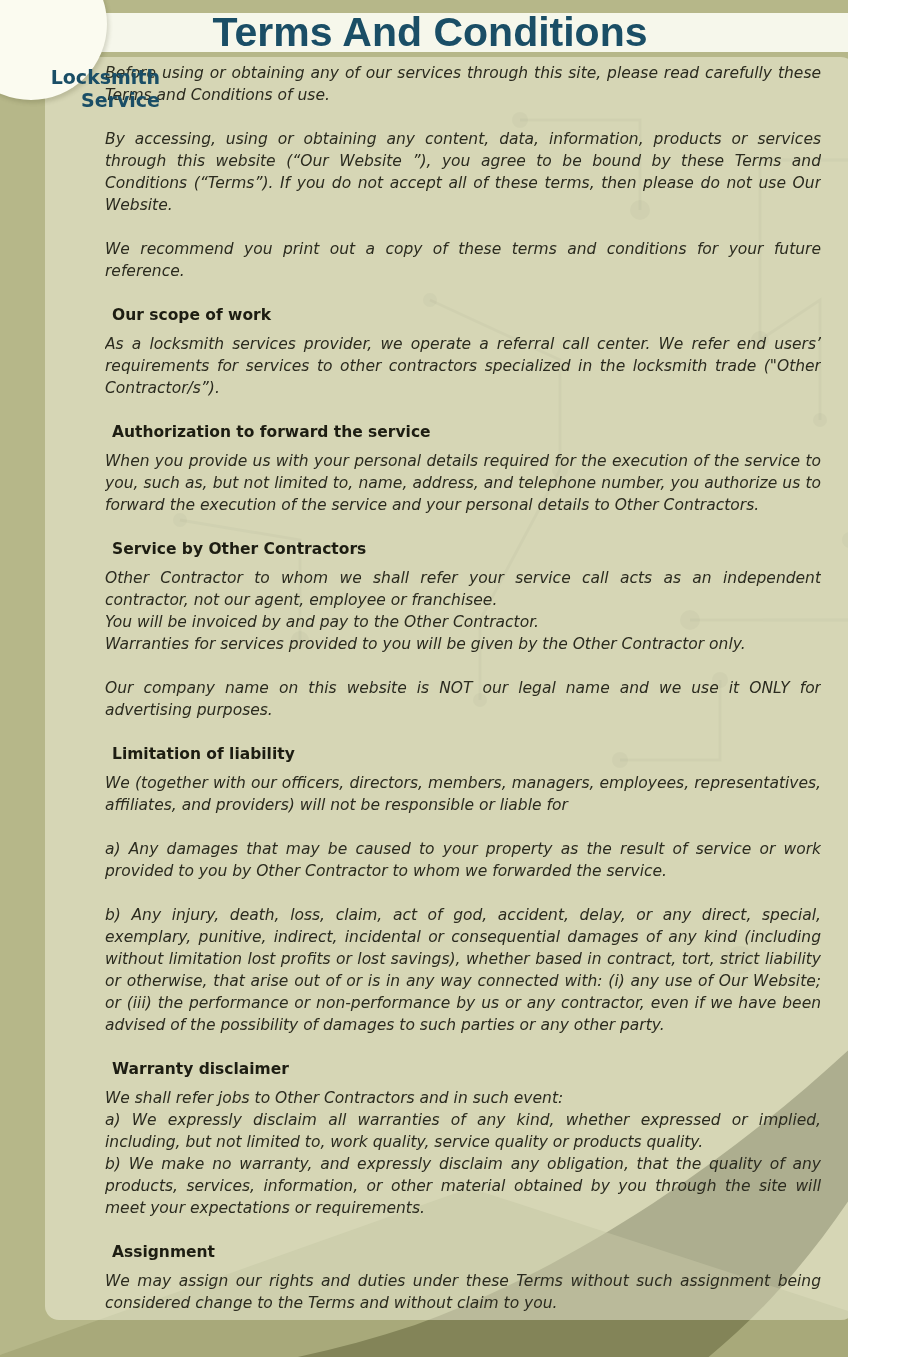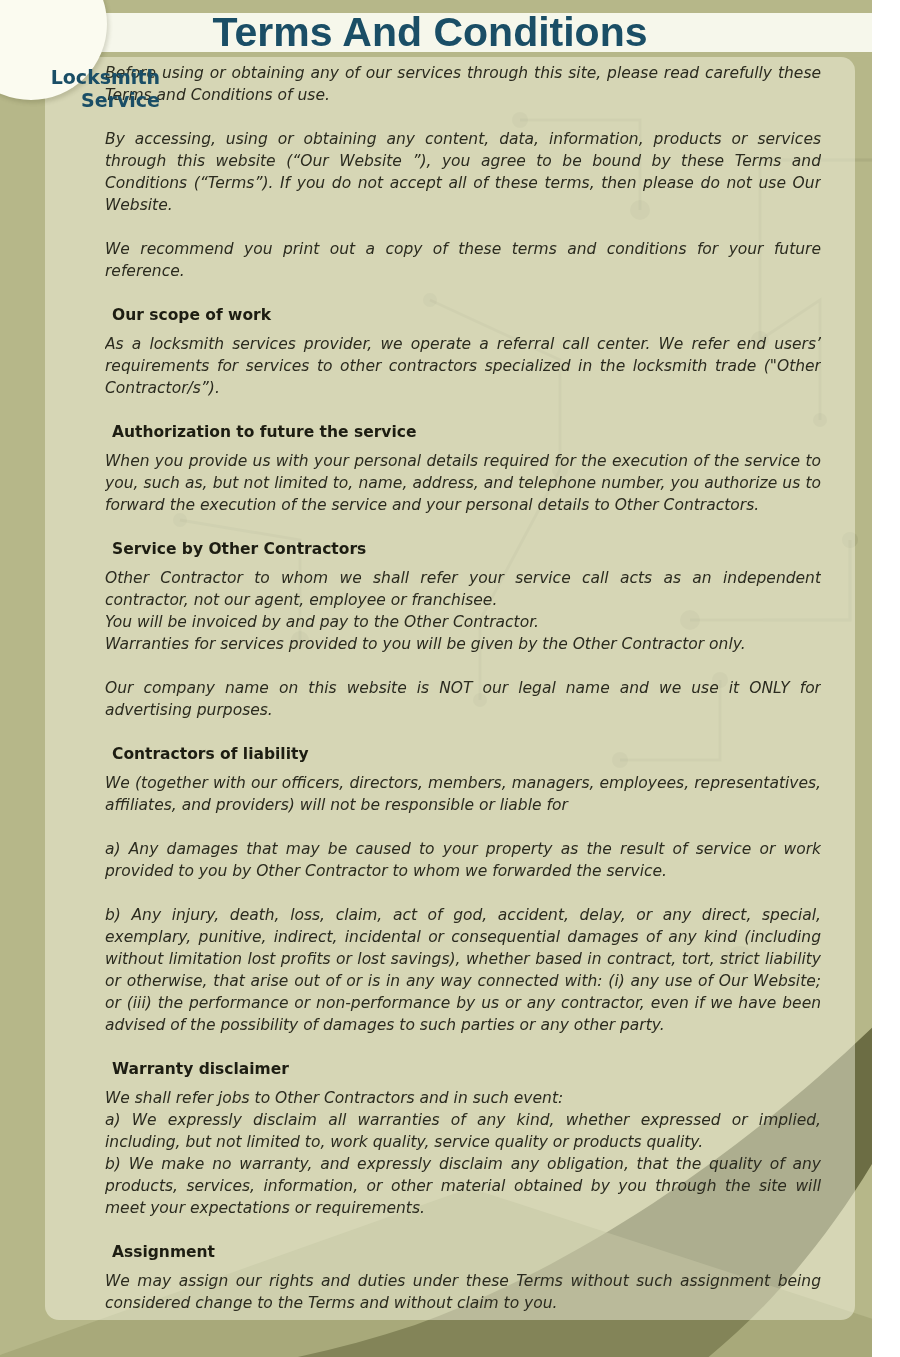--- a/index.html
+++ b/index.html
@@ -2,21 +2,21 @@
 <html style="--bg: #b6b789; --band: #f6f7eb; --accent: #1a4e66; --text: #2b2b1f; --headingColor: #1d1d12; --panel: rgba(252,252,236,0.45); --swooshDark: #6c6d44; --swooshLight: #9a9b6c; --logoCircle: #fbfbf0;"><head>
 <meta charset="utf-8">
 <style>
   :root{
     --bg:#b6b789; --band:#f6f7eb; --accent:#1a4e66; --text:#2b2b1f;
     --headingColor:#1d1d12; --panel:rgba(252,252,236,0.45);
     --swooshDark:#6c6d44; --swooshLight:#9a9b6c; --logoCircle:#fbfbf0;
   }
   html,body{margin:0;padding:0;}
   body{width:900px;height:1357px;overflow:hidden;font-family:"DejaVu Sans",sans-serif;}
-  .stage{position:relative;width:872px;height:1357px;background:var(--bg);overflow:hidden;}
+  .stage{position:relative;width:804px;height:1357px;background:var(--bg);overflow:hidden;padding-left:44px;}
   .deco{position:absolute;left:0;top:0;width:900px;height:1357px;display:block;}
   .panel{
     position:absolute;left:45px;top:57px;width:810px;height:1263px;
     background:var(--panel);border-radius:14px;
   }
   .band{
     position:absolute;left:0;top:13px;width:897px;height:39px;
     background:var(--band);border-radius:0 20px 20px 0;
   }
   .band h1{
@@ -101,34 +101,34 @@
       <p>By accessing, using or obtaining any content, data, information, products or services through this website (“Our Website ”), you agree to be bound by these Terms and Conditions (“Terms”). If you do not accept all of these terms, then please do not use Our Website.</p>
       <p>We recommend you print out a copy of these terms and conditions for your future reference.</p>
     </section>
 
     <section>
       <h2>Our scope of work</h2>
       <p>As a locksmith services provider, we operate a referral call center. We refer end users’ requirements for services to other contractors specialized in the locksmith trade ("Other Contractor/s”).</p>
     </section>
 
     <section>
-      <h2>Authorization to future the service</h2>
+      <h2>Authorization to forward the service</h2>
       <p>When you provide us with your personal details required for the execution of the service to you, such as, but not limited to, name, address, and telephone number, you authorize us to forward the execution of the service and your personal details to Other Contractors.</p>
     </section>
 
     <section>
       <h2>Service by Other Contractors</h2>
       <p>Other Contractor to whom we shall refer your service call acts as an independent contractor, not our agent, employee or franchisee.
 You will be invoiced by and pay to the Other Contractor.
 Warranties for services provided to you will be given by the Other Contractor only.</p>
       <p>Our company name on this website is NOT our legal name and we use it ONLY for advertising purposes.</p>
     </section>
 
     <section>
-      <h2>Contractors of liability</h2>
+      <h2>Limitation of liability</h2>
       <p>We (together with our officers, directors, members, managers, employees, representatives, affiliates, and providers) will not be responsible or liable for</p>
       <p>a) Any damages that may be caused to your property as the result of service or work provided to you by Other Contractor to whom we forwarded the service.</p>
       <p>b) Any injury, death, loss, claim, act of god, accident, delay, or any direct, special, exemplary, punitive, indirect, incidental or consequential damages of any kind (including without limitation lost profits or lost savings), whether based in contract, tort, strict liability or otherwise, that arise out of or is in any way connected with: (i) any use of Our Website; or (iii) the performance or non-performance by us or any contractor, even if we have been advised of the possibility of damages to such parties or any other party.</p>
     </section>
 
     <section>
       <h2>Warranty disclaimer</h2>
       <p>We shall refer jobs to Other Contractors and in such event:
 a) We expressly disclaim all warranties of any kind, whether expressed or implied, including, but not limited to, work quality, service quality or products quality.
 b) We make no warranty, and expressly disclaim any obligation, that the quality of any products, services, information, or other material obtained by you through the site will meet your expectations or requirements.</p>

